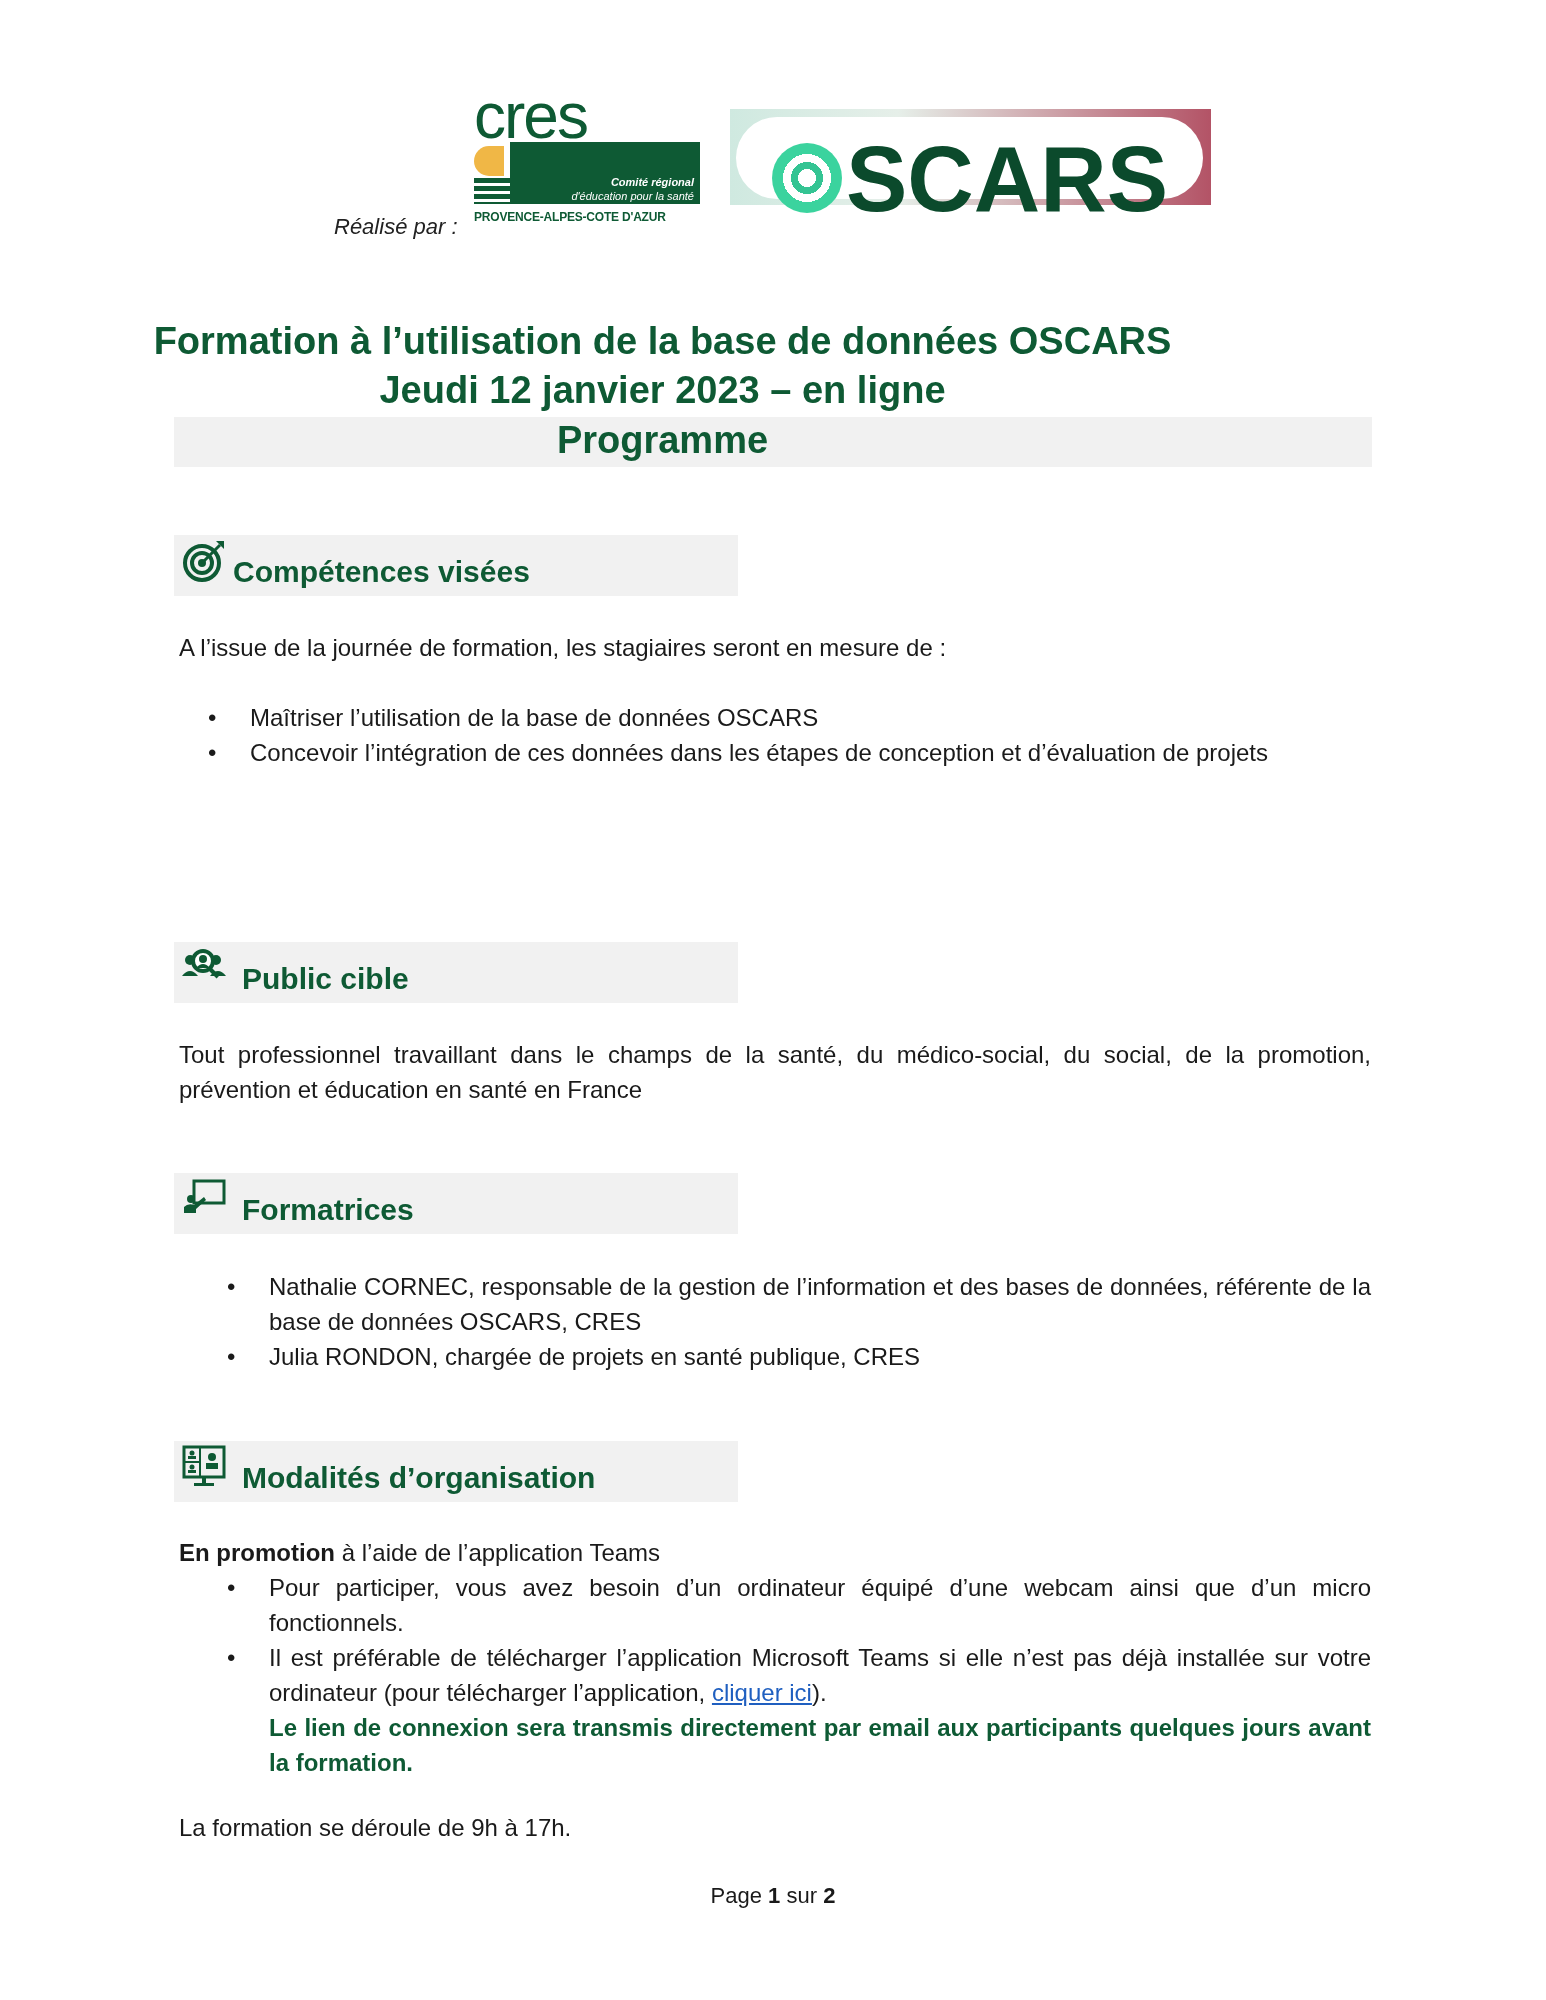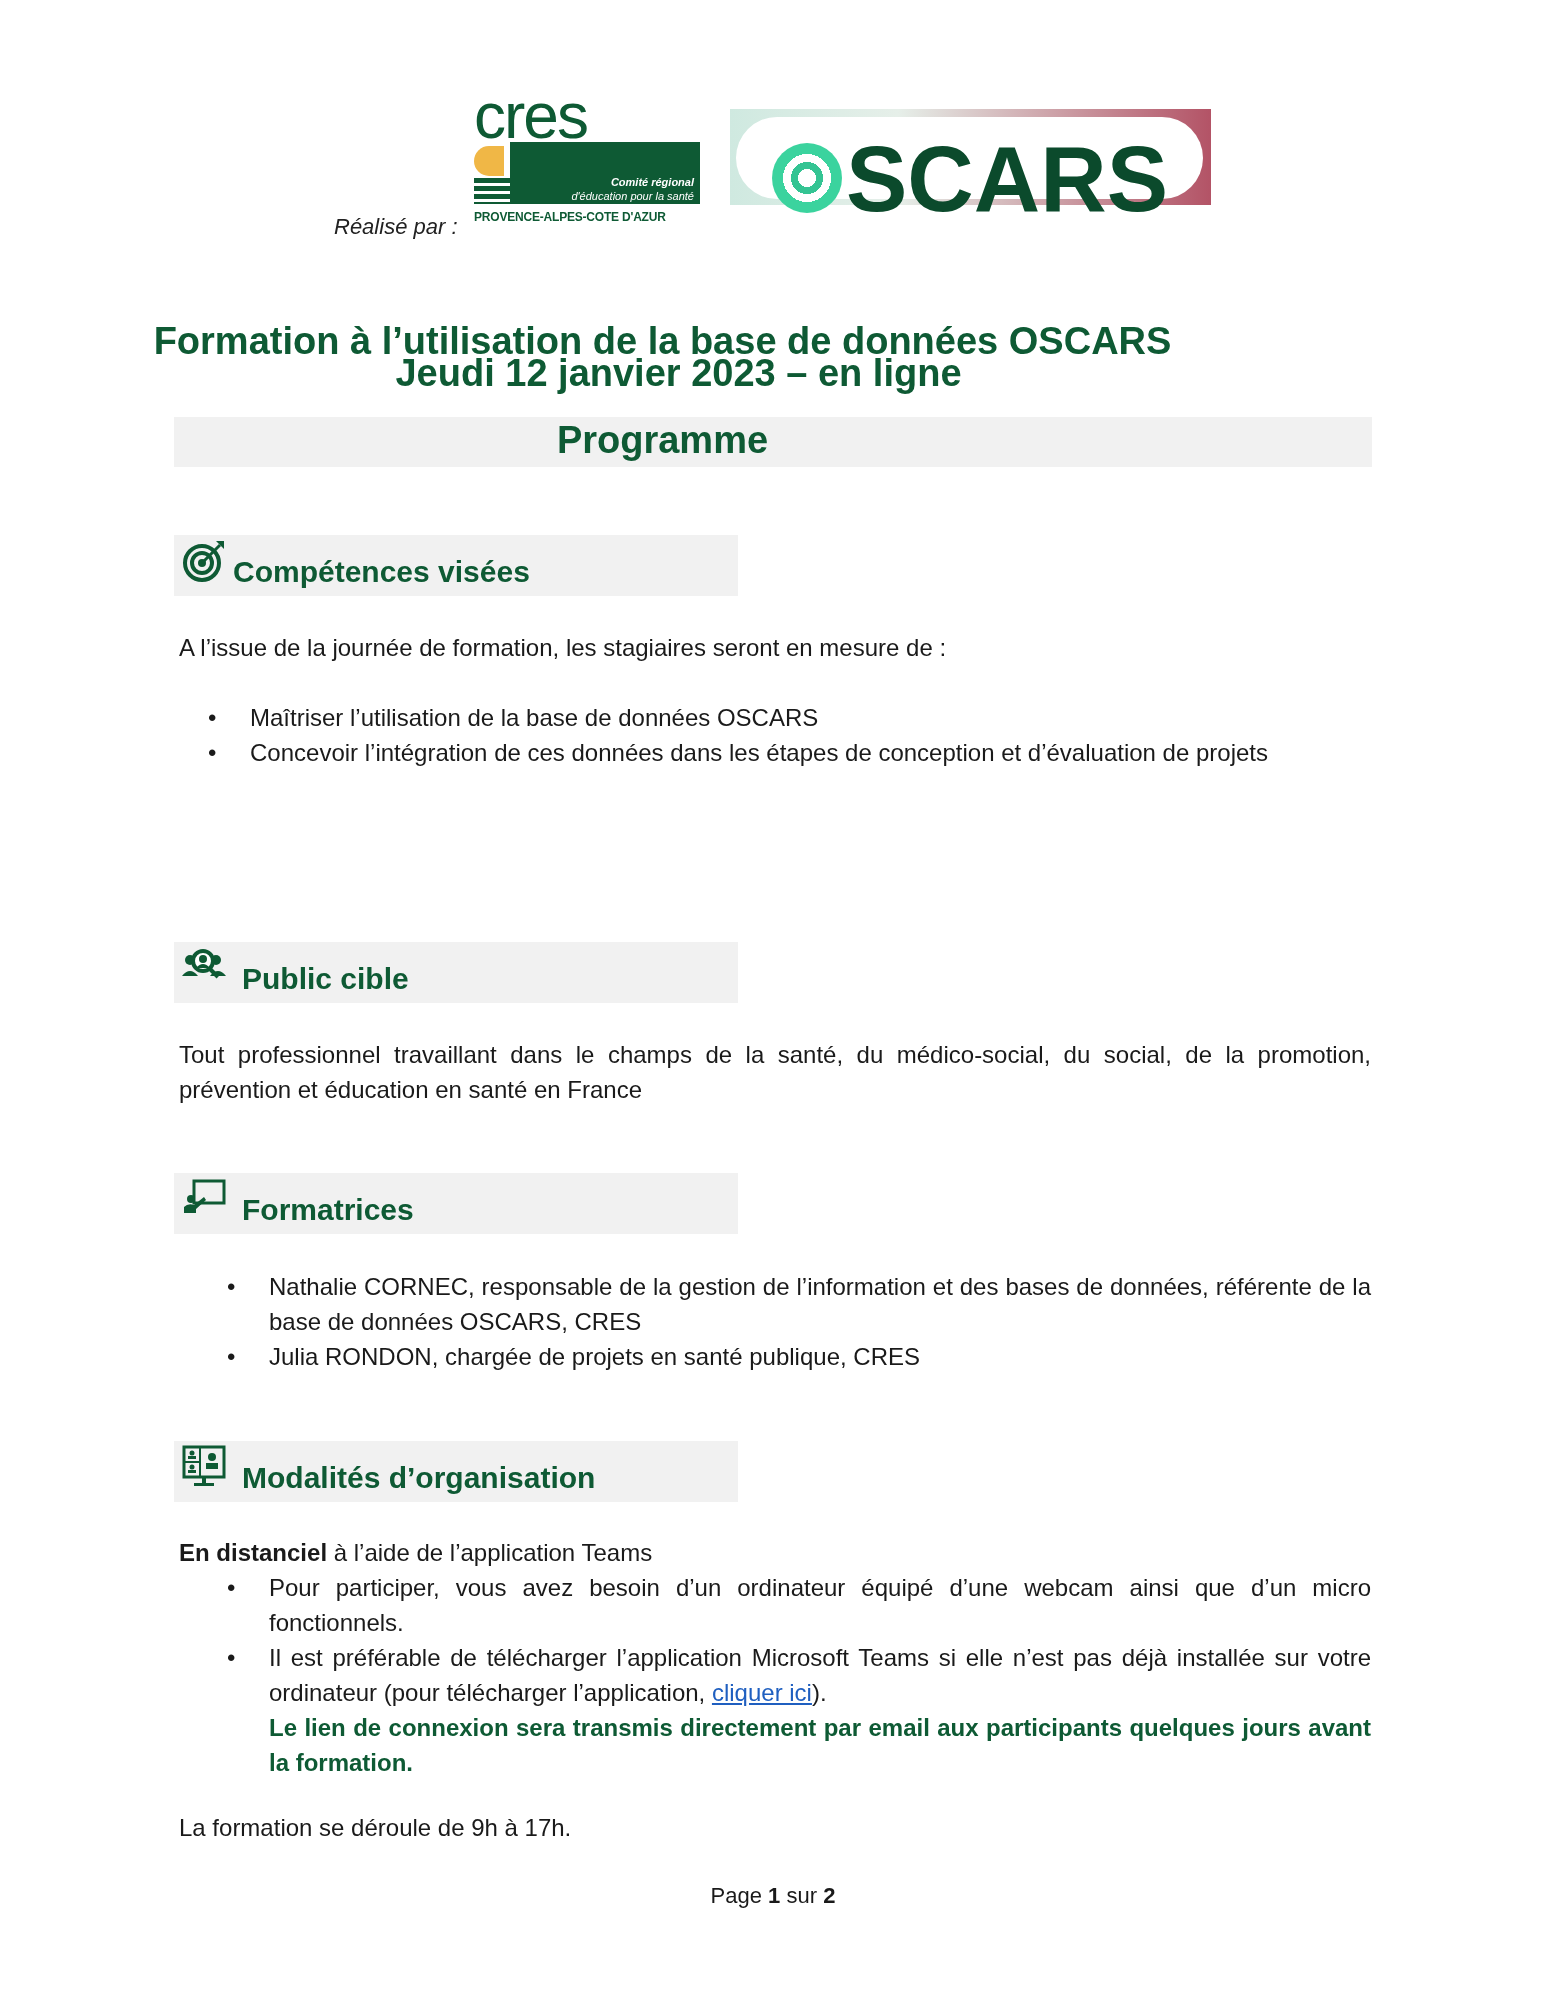--- a/index.html
+++ b/index.html
@@ -22,21 +22,21 @@
   .oscars { left:730px; top:109px; width:481px; height:96px;
       background:linear-gradient(90deg,#cfe9e0 0%,#e6efe9 35%,#b35366 100%); }
   .oscars-inner { position:absolute; left:6px; top:8px; right:8px; bottom:6px; background:#fff; border-radius:60px; }
   .oscars-ring { position:absolute; left:36px; top:26px; width:70px; height:70px; border-radius:50%;
       background:radial-gradient(circle,#ffffff 0 9px,#34c493 9px 16px,#ffffff 16px 24px,#3bd39e 24px 35px); }
   .oscars-word { position:absolute; left:110px; top:14px; font-size:92px; font-weight:bold; color:#0b4a2c;
       line-height:96px; letter-spacing:0px; }
   
   .title-band { left:174px; top:417px; width:1198px; height:50px; background:#f1f1f1; }
   .t-line { left:0; width:1325px; text-align:center; font-weight:bold; color:#0e5a34; font-size:38px; }
-  .t1 { top:320px; } .t2 { top:352px;padding-left:16px; } .t3 { top:419px; }
+  .t1 { top:320px; } .t2 { top:369px; } .t3 { top:419px; }
   
   .sec { left:174px; width:564px; height:61px; background:#f1f1f1; }
   .sec-icon { position:absolute; left:8px; top:4px; width:44px; height:44px; }
   .sec-title { position:absolute; top:20px; font-size:30px; font-weight:bold; color:#0e5a34; white-space:nowrap; }
   .body-text { font-size:24px; line-height:35px; color:#1a1a1a; }
   .para { left:179px; width:1192px; text-align:justify; }
   .blist { margin:0; padding:0; list-style:none; }
   .blist li { position:relative; text-align:justify; }
   .blist li::before { content:"•"; position:absolute; left:-42px; top:0; font-size:24px; }
   .green-bold { color:#0e5a34; font-weight:bold; }
@@ -123,21 +123,21 @@
       <rect x="6" y="11" width="8" height="3" fill="#0e5a34"></rect>
     <circle cx="10" cy="22" r="2.5" fill="#0e5a34"></circle>
       <rect x="6" y="25" width="8" height="3" fill="#0e5a34"></rect>
     <circle cx="30" cy="12" r="4" fill="#0e5a34"></circle>
       <rect x="24" y="18" width="12" height="6" fill="#0e5a34"></rect>
     <rect x="20" y="32" width="4" height="6" fill="#0e5a34"></rect>
     <rect x="12" y="38" width="20" height="3" fill="#0e5a34"></rect>
   </svg>
   <div class="sec-title" style="left:68px;">Modalités d’organisation</div>
 </div>
-<div class="abs para body-text" style="top:1535px;"><b>En distanciel</b><span> à l’aide de l’application Teams</span></div>
+<div class="abs para body-text" style="top:1535px;"><b>En promotion</b><span> à l’aide de l’application Teams</span></div>
 <ul class="abs blist body-text" style="left:269px; width:1102px; top:1570px;">
   <li>Pour participer, vous avez besoin d’un ordinateur équipé d’une webcam ainsi que d’un micro fonctionnels.</li>
   <li><span>Il est préférable de télécharger l’application Microsoft Teams si elle n’est pas déjà installée sur votre ordinateur (pour télécharger l’application, </span><a class="link">cliquer ici</a><span>).</span></li>
 </ul>
 <div class="abs body-text green-bold" style="left:269px; width:1102px; top:1710px; text-align:justify;">Le lien de connexion sera transmis directement par email aux participants quelques jours avant la formation.</div>
 <div class="abs para body-text" style="top:1810px;">La formation se déroule de 9h à 17h.</div>
 
 <div class="abs footer"><span>Page </span><b>1</b><span> sur </span><b>2</b></div>
 
 </body></html>

